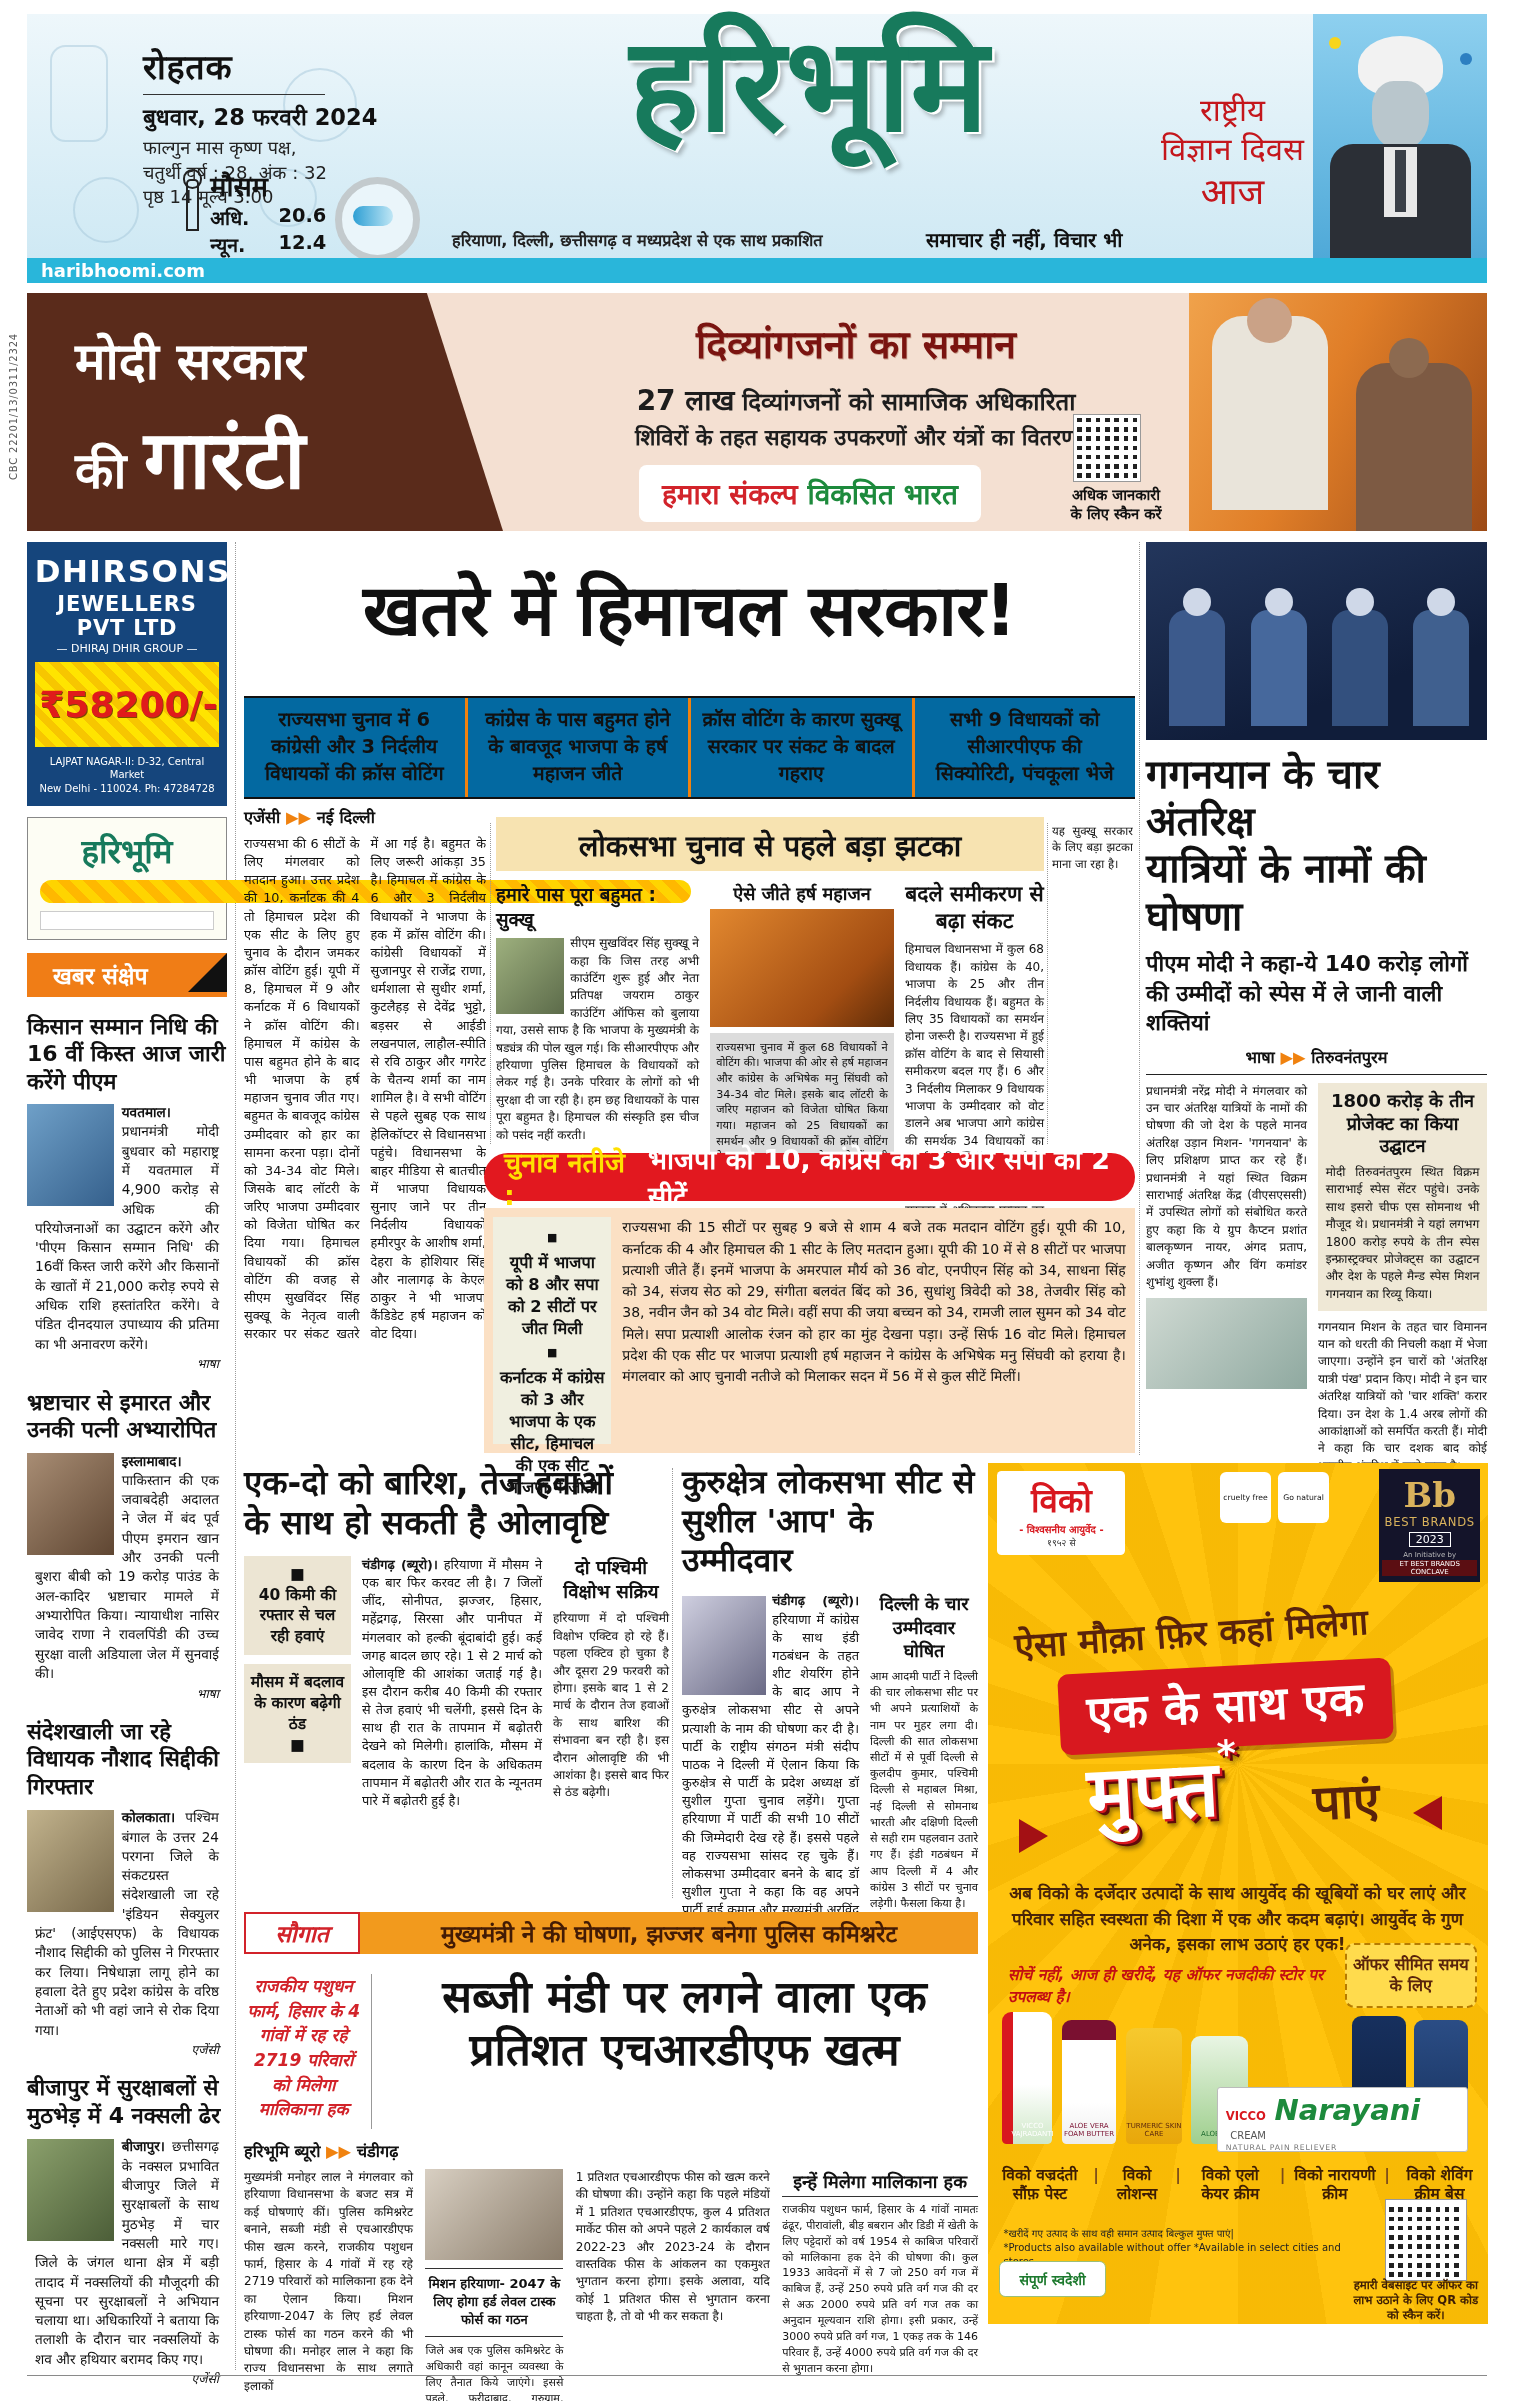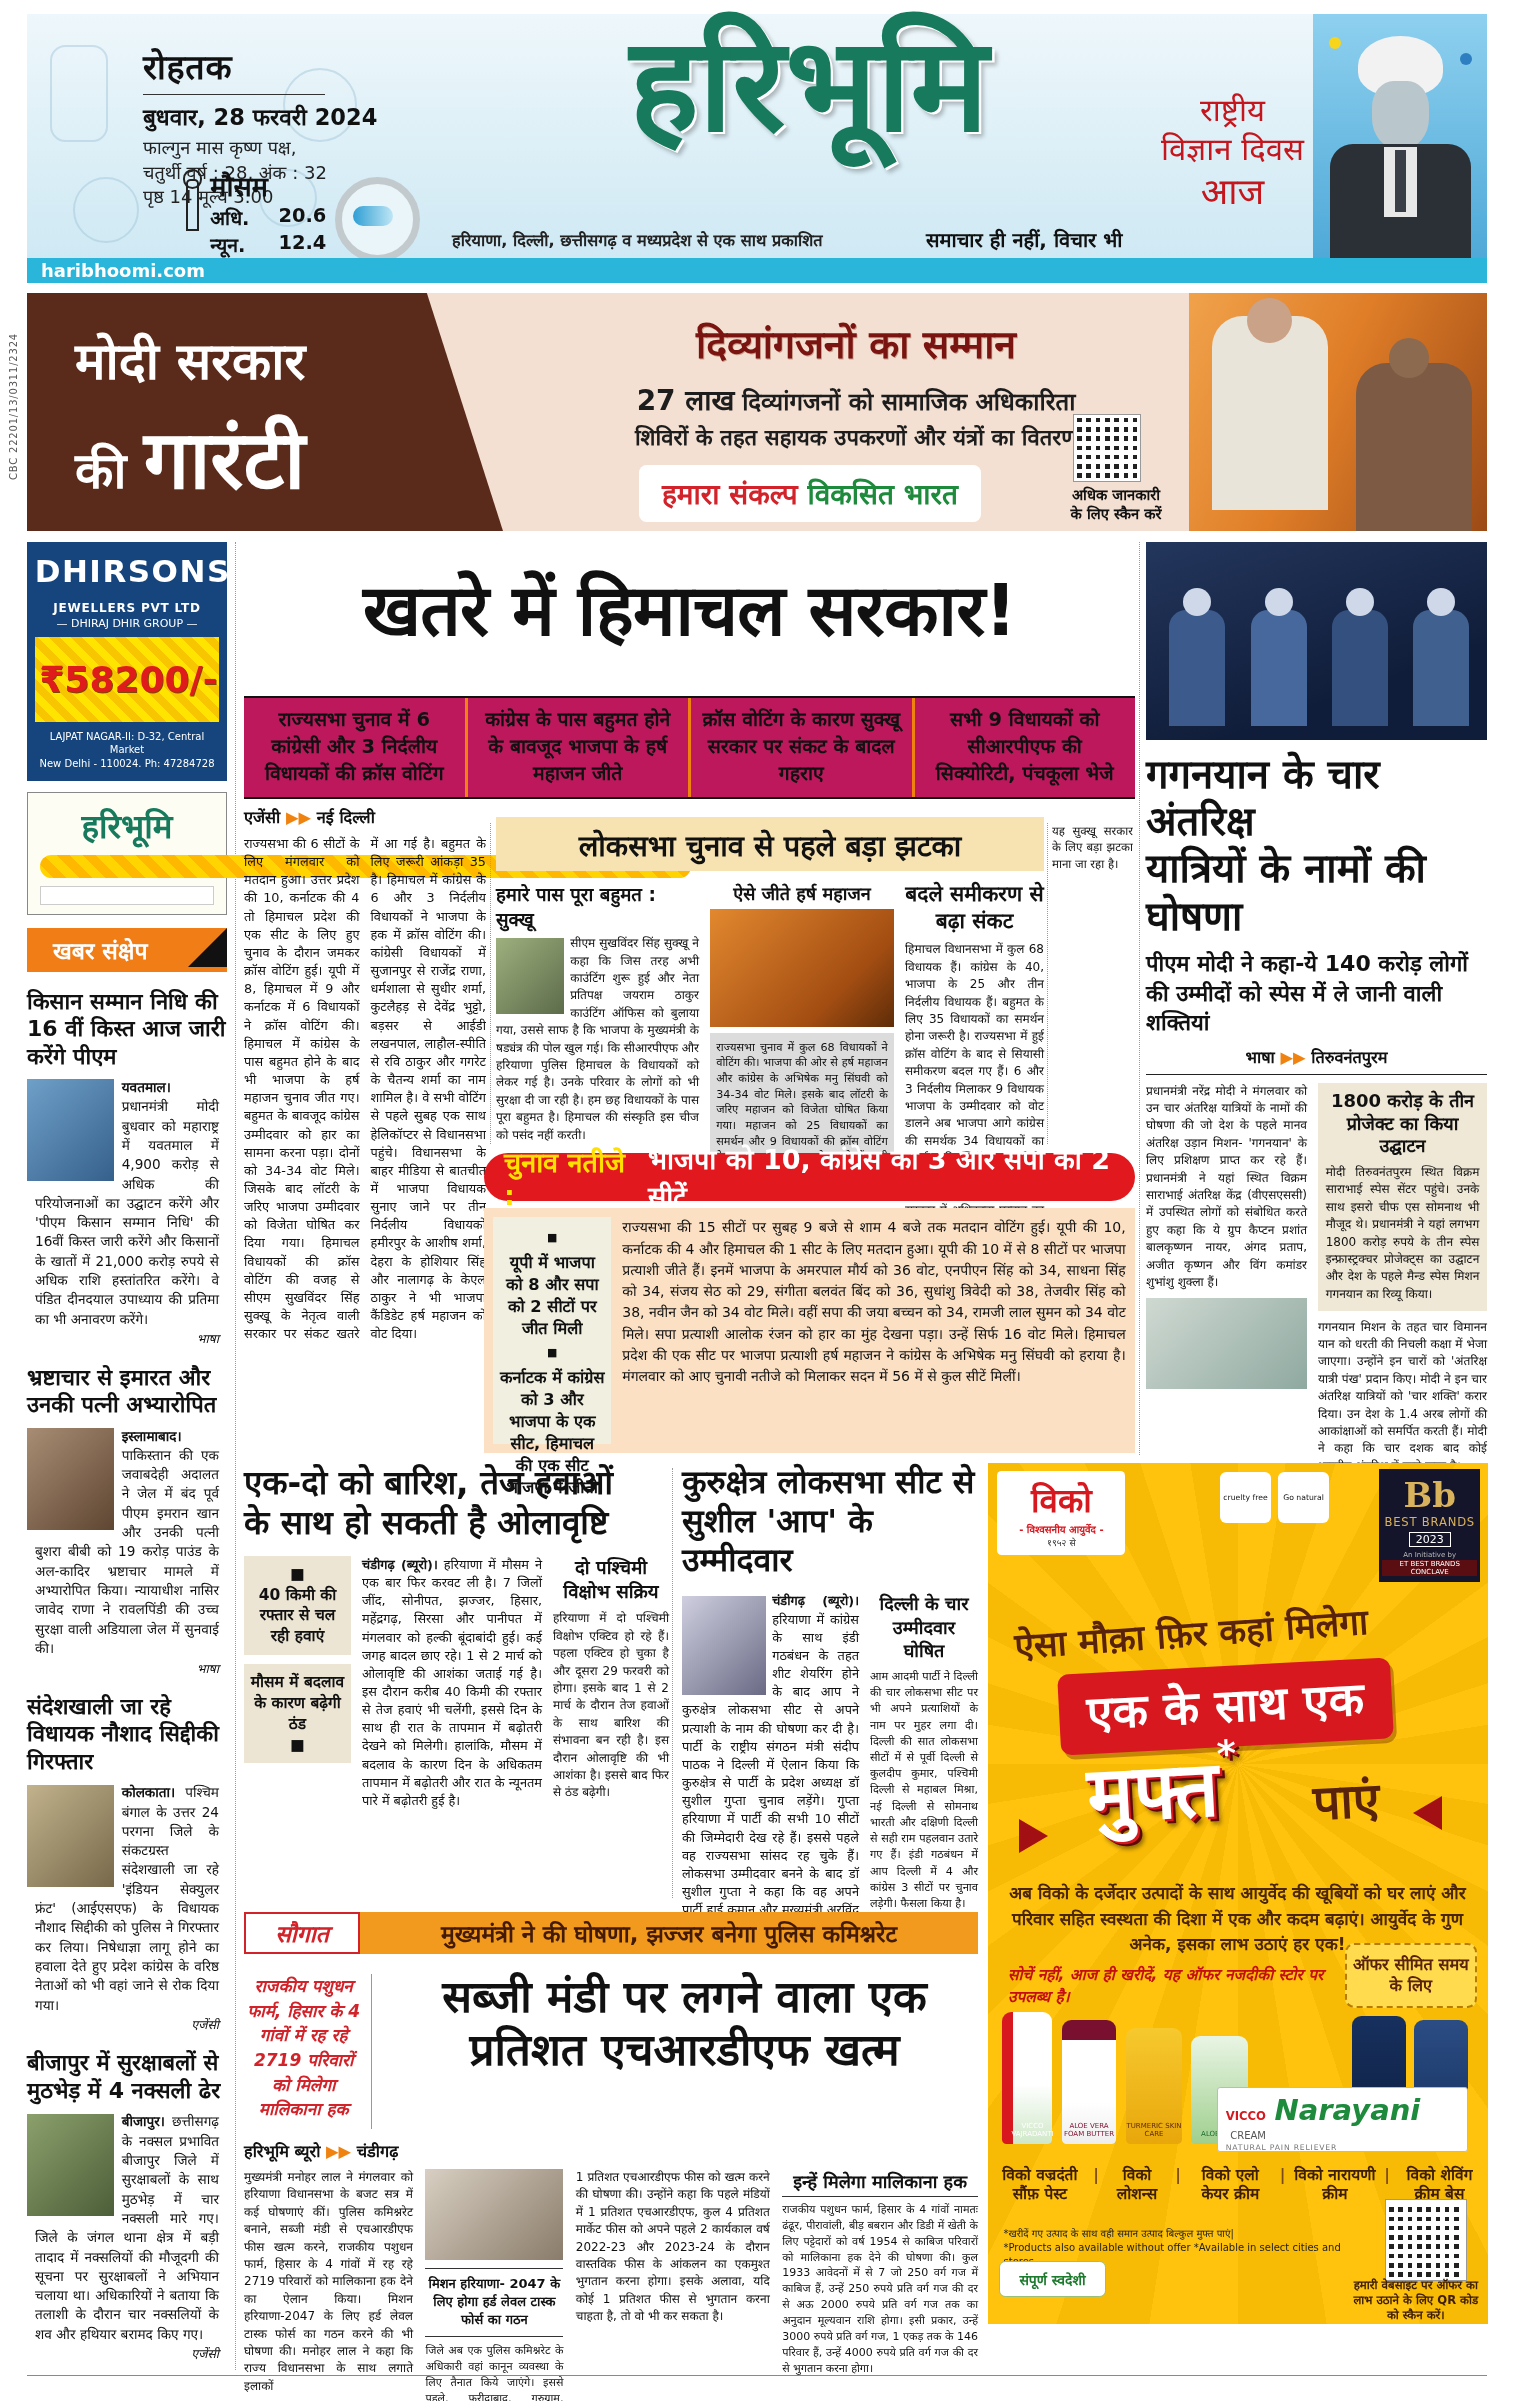--- a/index.html
+++ b/index.html
@@ -62,21 +62,21 @@
   .b-photo .fig1{position:absolute;left:23px;top:23px;width:116px;height:194px;background:#e9e4da;border-radius:31px 31px 0 0;}
   .b-photo .head1{position:absolute;left:58px;top:4.6px;width:45px;height:45px;background:#caa287;border-radius:50%;}
   .b-photo .fig2{position:absolute;left:167px;top:70px;width:116px;height:170px;background:#7d5a43;border-radius:31px 31px 0 0;}
   .b-photo .head2{position:absolute;left:200px;top:45px;width:40px;height:40px;background:#8c6a50;border-radius:50%;}
   .cbc{left:7.7px;top:333px;width:15.5px;font-size:10px;color:#555;writing-mode:vertical-rl;transform:rotate(180deg);letter-spacing:0.8px;}
 
   
   .sidebar{left:27px;top:542px;width:200px;}
   .ad-dh{background:#15457c;color:#fff;text-align:center;padding:11px 7.7px;box-sizing:border-box;}
   .ad-dh .l1{font-size:31px;font-weight:bold;letter-spacing:1.5px;}
-  .ad-dh .l2{font-size:12px;font-weight:bold;letter-spacing:0.8px;margin-top:12px;}
+  .ad-dh .l2{font-size:21px;font-weight:bold;letter-spacing:0.8px;margin-top:3px;}
   .ad-dh .l3{font-size:11px;margin-top:1.5px;}
   .ad-dh .gold{margin:7.7px 0;background:repeating-linear-gradient(45deg,#ffe400 0 7.7px,#f7c600 7.7px 15.5px);
     padding:22px 4.6px;position:relative;}
   .ad-dh .price{font-size:36px;font-weight:bold;color:#e01b1b;text-shadow:0.8px 0.8px 0 #7a4a00;}
   .ad-dh .addr{font-size:10px;line-height:1.35;}
   .ad-hb{border:1.5px solid #888;background:#fdfdf4;margin-top:11px;padding:9.3px 7.7px;text-align:center;}
   .ad-hb .hb{font-size:33px;font-weight:bold;color:#177a5c;}
   .ad-hb .band{height:23px;background:repeating-linear-gradient(45deg,#ffd400 0 9.3px,#ffb800 9.3px 18.6px);margin:7.7px 4.6px;}
   .ad-hb .band2{height:17px;background:#fff;border:0.8px solid #ccc;margin:0 4.6px;}
   .briefs-h{margin-top:12.4px;background:#f07d16;color:#fff;font-size:23px;font-weight:bold;
@@ -87,21 +87,21 @@
   .brief h3{margin:0 0 6.2px 0;font-size:22px;line-height:1.25;}
   .brief .ph{float:left;width:87px;height:102px;margin:3.1px 7.7px 3.1px 0;
     background:linear-gradient(135deg,#b9b3a8,#7d7468);}
   .brief p{margin:8px;font-size:13.6px;line-height:1.42;}
   .brief .dl{font-weight:bold;}
   .brief .cr{display:block;text-align:right;font-style:italic;font-size:12.4px;margin-top:1.5px;}
   .vdot{border-left:1.5px dotted #9a9a9a;}
 
   
   .lead-h{left:244px;top:559px;width:891px;text-align:center;font-size:71px;font-weight:bold;letter-spacing:-0.8px;}
-  .points{left:244px;top:696px;width:891px;display:flex;border-top:2.3px solid #111;border-bottom:2.3px solid #111;background:#be185d;}
+  .points{left:244px;top:696px;width:891px;display:flex;border-top:2.3px solid #111;border-bottom:2.3px solid #111;background:#0369a1;}
   .points .cell{flex:1;padding:9.3px 11px;font-size:19.4px;font-weight:bold;text-align:center;line-height:1.38;}
   .points .cell + .cell{border-left:3.9px solid #f0820f;}
   .byline{font-size:16.3px;font-weight:bold;}
   .arrows{color:#f0820f;font-weight:bold;}
   .bodytxt{font-size:12.8px;line-height:1.42;}
   .shock{left:496px;top:817px;width:548px;}
   .shock .hd{background:#f7e3b1;text-align:center;font-size:29px;font-weight:bold;padding:7.7px 0;}
   .shock .cols{display:flex;gap:11px;margin-top:9.3px;}
   .sh-sub{font-size:18.6px;font-weight:bold;margin:0 0 4.6px 0;}
   .sh-ph{float:left;width:68px;height:76px;background:linear-gradient(135deg,#9eb07e,#5c6b4a);margin:3.1px 6.2px 1.5px 0;}

